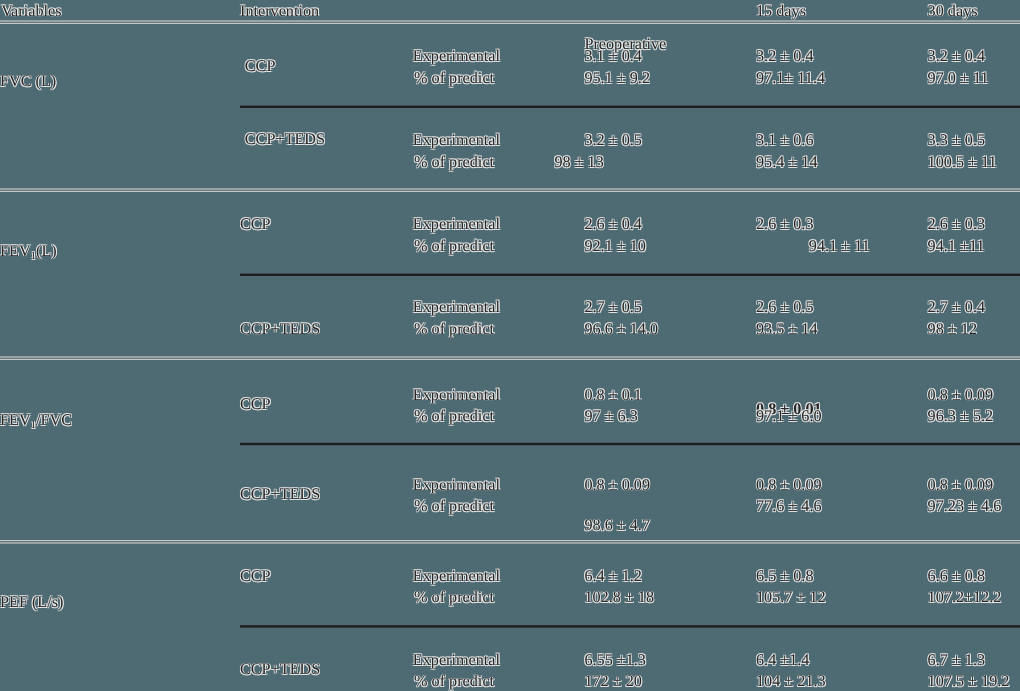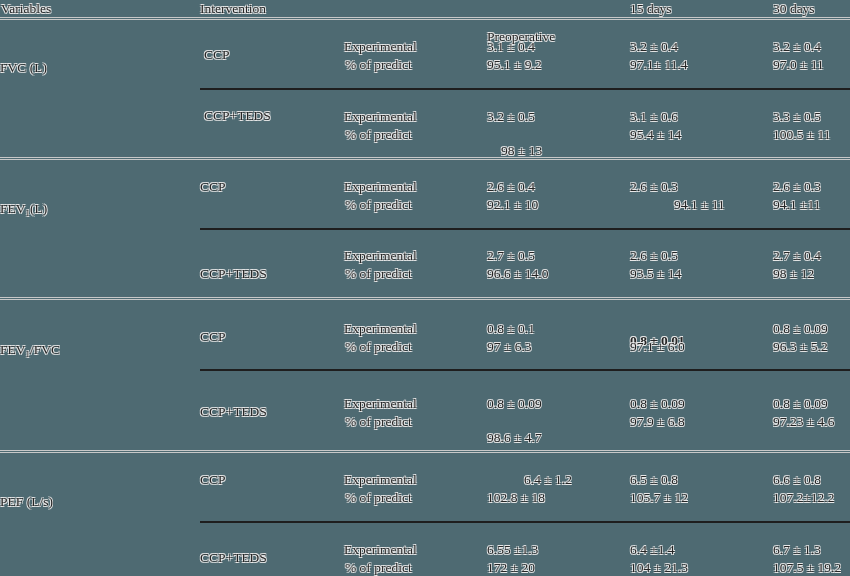--- a/index.html
+++ b/index.html
@@ -69,21 +69,21 @@
   <div class="txt" style="left:773px;top:56px;">97.0 ± 11</div>
 
   <div class="sub-line" style="top:88px;"></div>
 
   <div class="txt" style="left:204px;top:107px;">CCP+TEDS</div>
   <div class="txt" style="left:344px;top:108px;">Experimental</div>
   <div class="txt" style="left:345px;top:126px;">% of predict</div>
   <div class="txt" style="left:487px;top:108px;">3.2 ± 0.5</div>
   <div class="txt" style="left:630px;top:108px;">3.1 ± 0.6</div>
   <div class="txt" style="left:773px;top:108px;">3.3 ± 0.5</div>
-  <div class="txt" style="left:501px;top:126px;margin-top:16px;">98 ± 13</div>
+  <div class="txt" style="left:462px;top:126px;">98 ± 13</div>
   <div class="txt" style="left:630px;top:126px;">95.4 ± 14</div>
   <div class="txt" style="left:773px;top:126px;">100.5 ± 11</div>
 </div>
 <div class="double-line" style="top:157px;"></div>
 
 <div>
   <div class="txt" style="left:0px;top:200px;">
     <span>FEV</span><sub>1</sub><span>(L)</span>
   </div>
 
@@ -128,32 +128,32 @@
 
   <div class="sub-line" style="top:369px;"></div>
 
   <div class="txt" style="left:200px;top:403px;">CCP+TEDS</div>
   <div class="txt" style="left:344px;top:395px;">Experimental</div>
   <div class="txt" style="left:345px;top:413px;">% of predict</div>
   <div class="txt" style="left:487px;top:395px;">0.8 ± 0.09</div>
   <div class="txt" style="left:630px;top:395px;">0.8 ± 0.09</div>
   <div class="txt" style="left:773px;top:395px;">0.8 ± 0.09</div>
   <div class="txt" style="left:487px;top:413px;margin-top:16px;">98.6 ± 4.7</div>
-  <div class="txt" style="left:630px;top:413px;">97.9 ± 6.8</div>
+  <div class="txt" style="left:630px;top:413px;">77.6 ± 4.6</div>
   <div class="txt" style="left:773px;top:413px;">97.23 ± 4.6</div>
 </div>
 <div class="double-line" style="top:450px;"></div>
 
 <div>
   <div class="txt" style="left:0px;top:493px;">PEF (L/s)</div>
 
   <div class="txt" style="left:200px;top:471px;">CCP</div>
   <div class="txt" style="left:344px;top:471px;">Experimental</div>
   <div class="txt" style="left:345px;top:489px;">% of predict</div>
-  <div class="txt" style="left:487px;top:471px;margin-left:37px;">6.4 ± 1.2</div>
+  <div class="txt" style="left:487px;top:471px;">6.4 ± 1.2</div>
   <div class="txt" style="left:630px;top:471px;">6.5 ± 0.8</div>
   <div class="txt" style="left:773px;top:471px;">6.6 ± 0.8</div>
   <div class="txt" style="left:487px;top:489px;">102.8 ± 18</div>
   <div class="txt" style="left:630px;top:489px;">105.7 ± 12</div>
   <div class="txt" style="left:773px;top:489px;">107.2±12.2</div>
 
   <div class="sub-line" style="top:521px;"></div>
 
   <div class="txt" style="left:200px;top:549px;">CCP+TEDS</div>
   <div class="txt" style="left:344px;top:541px;">Experimental</div>

